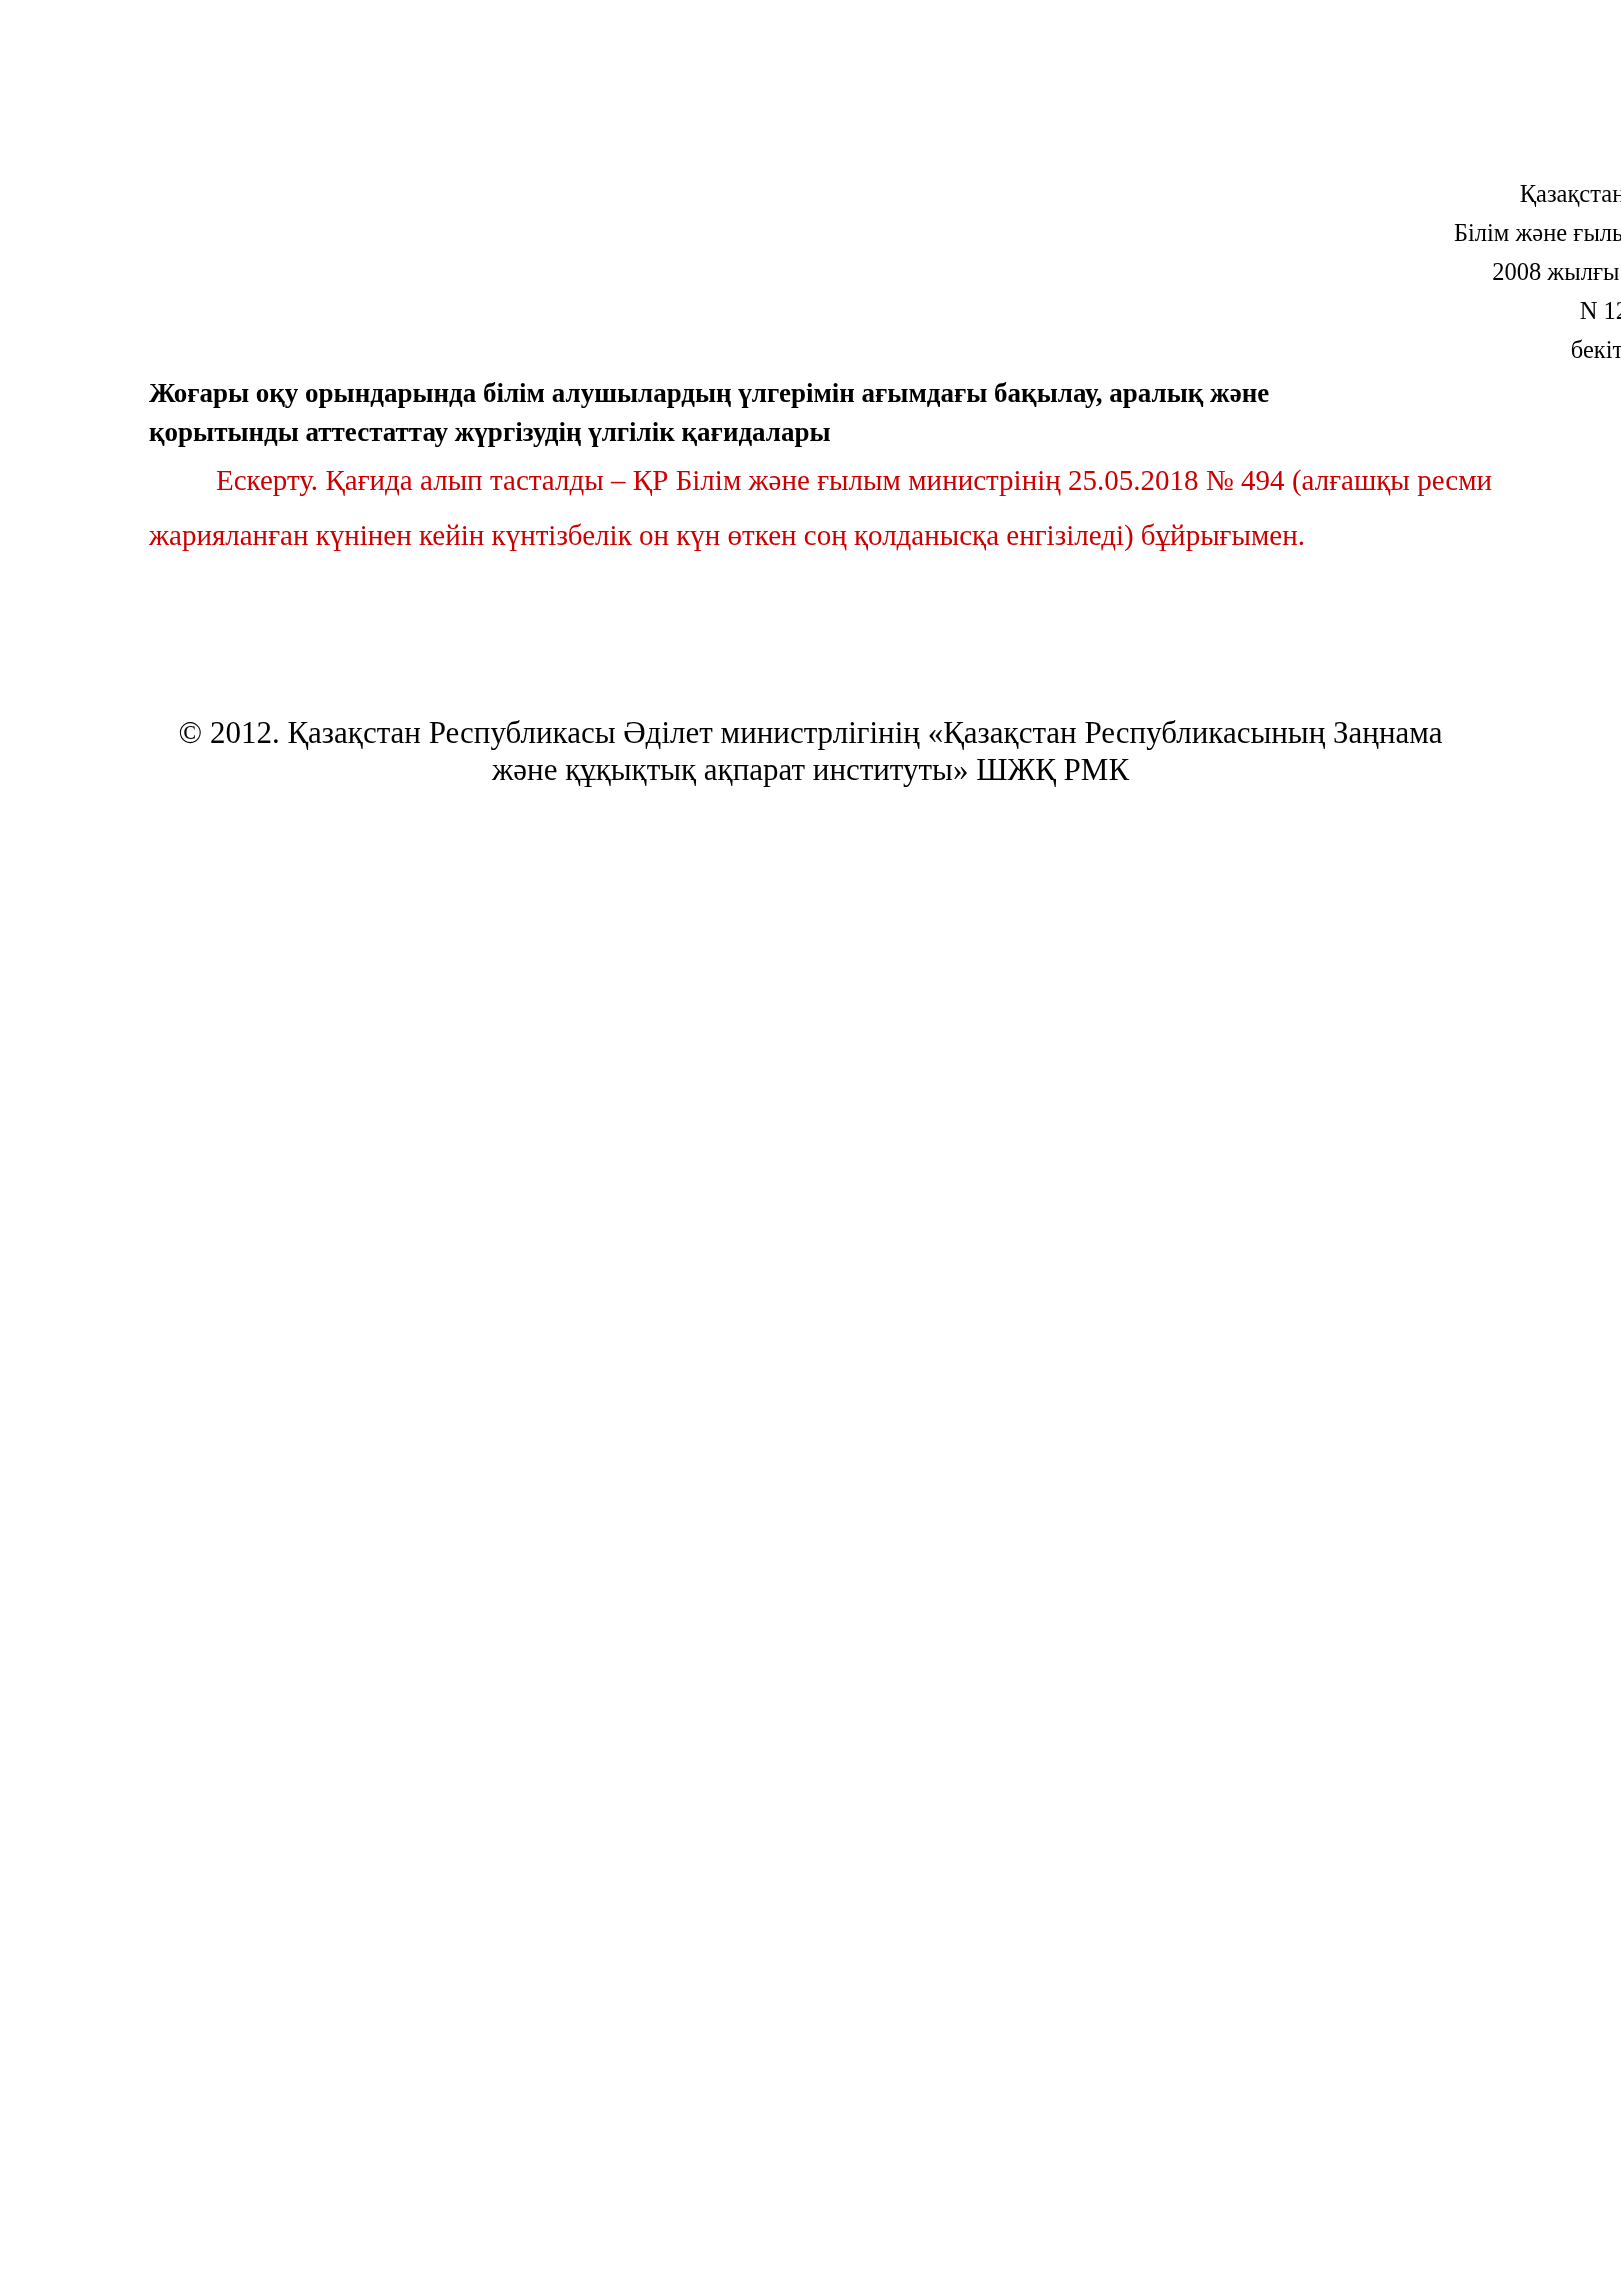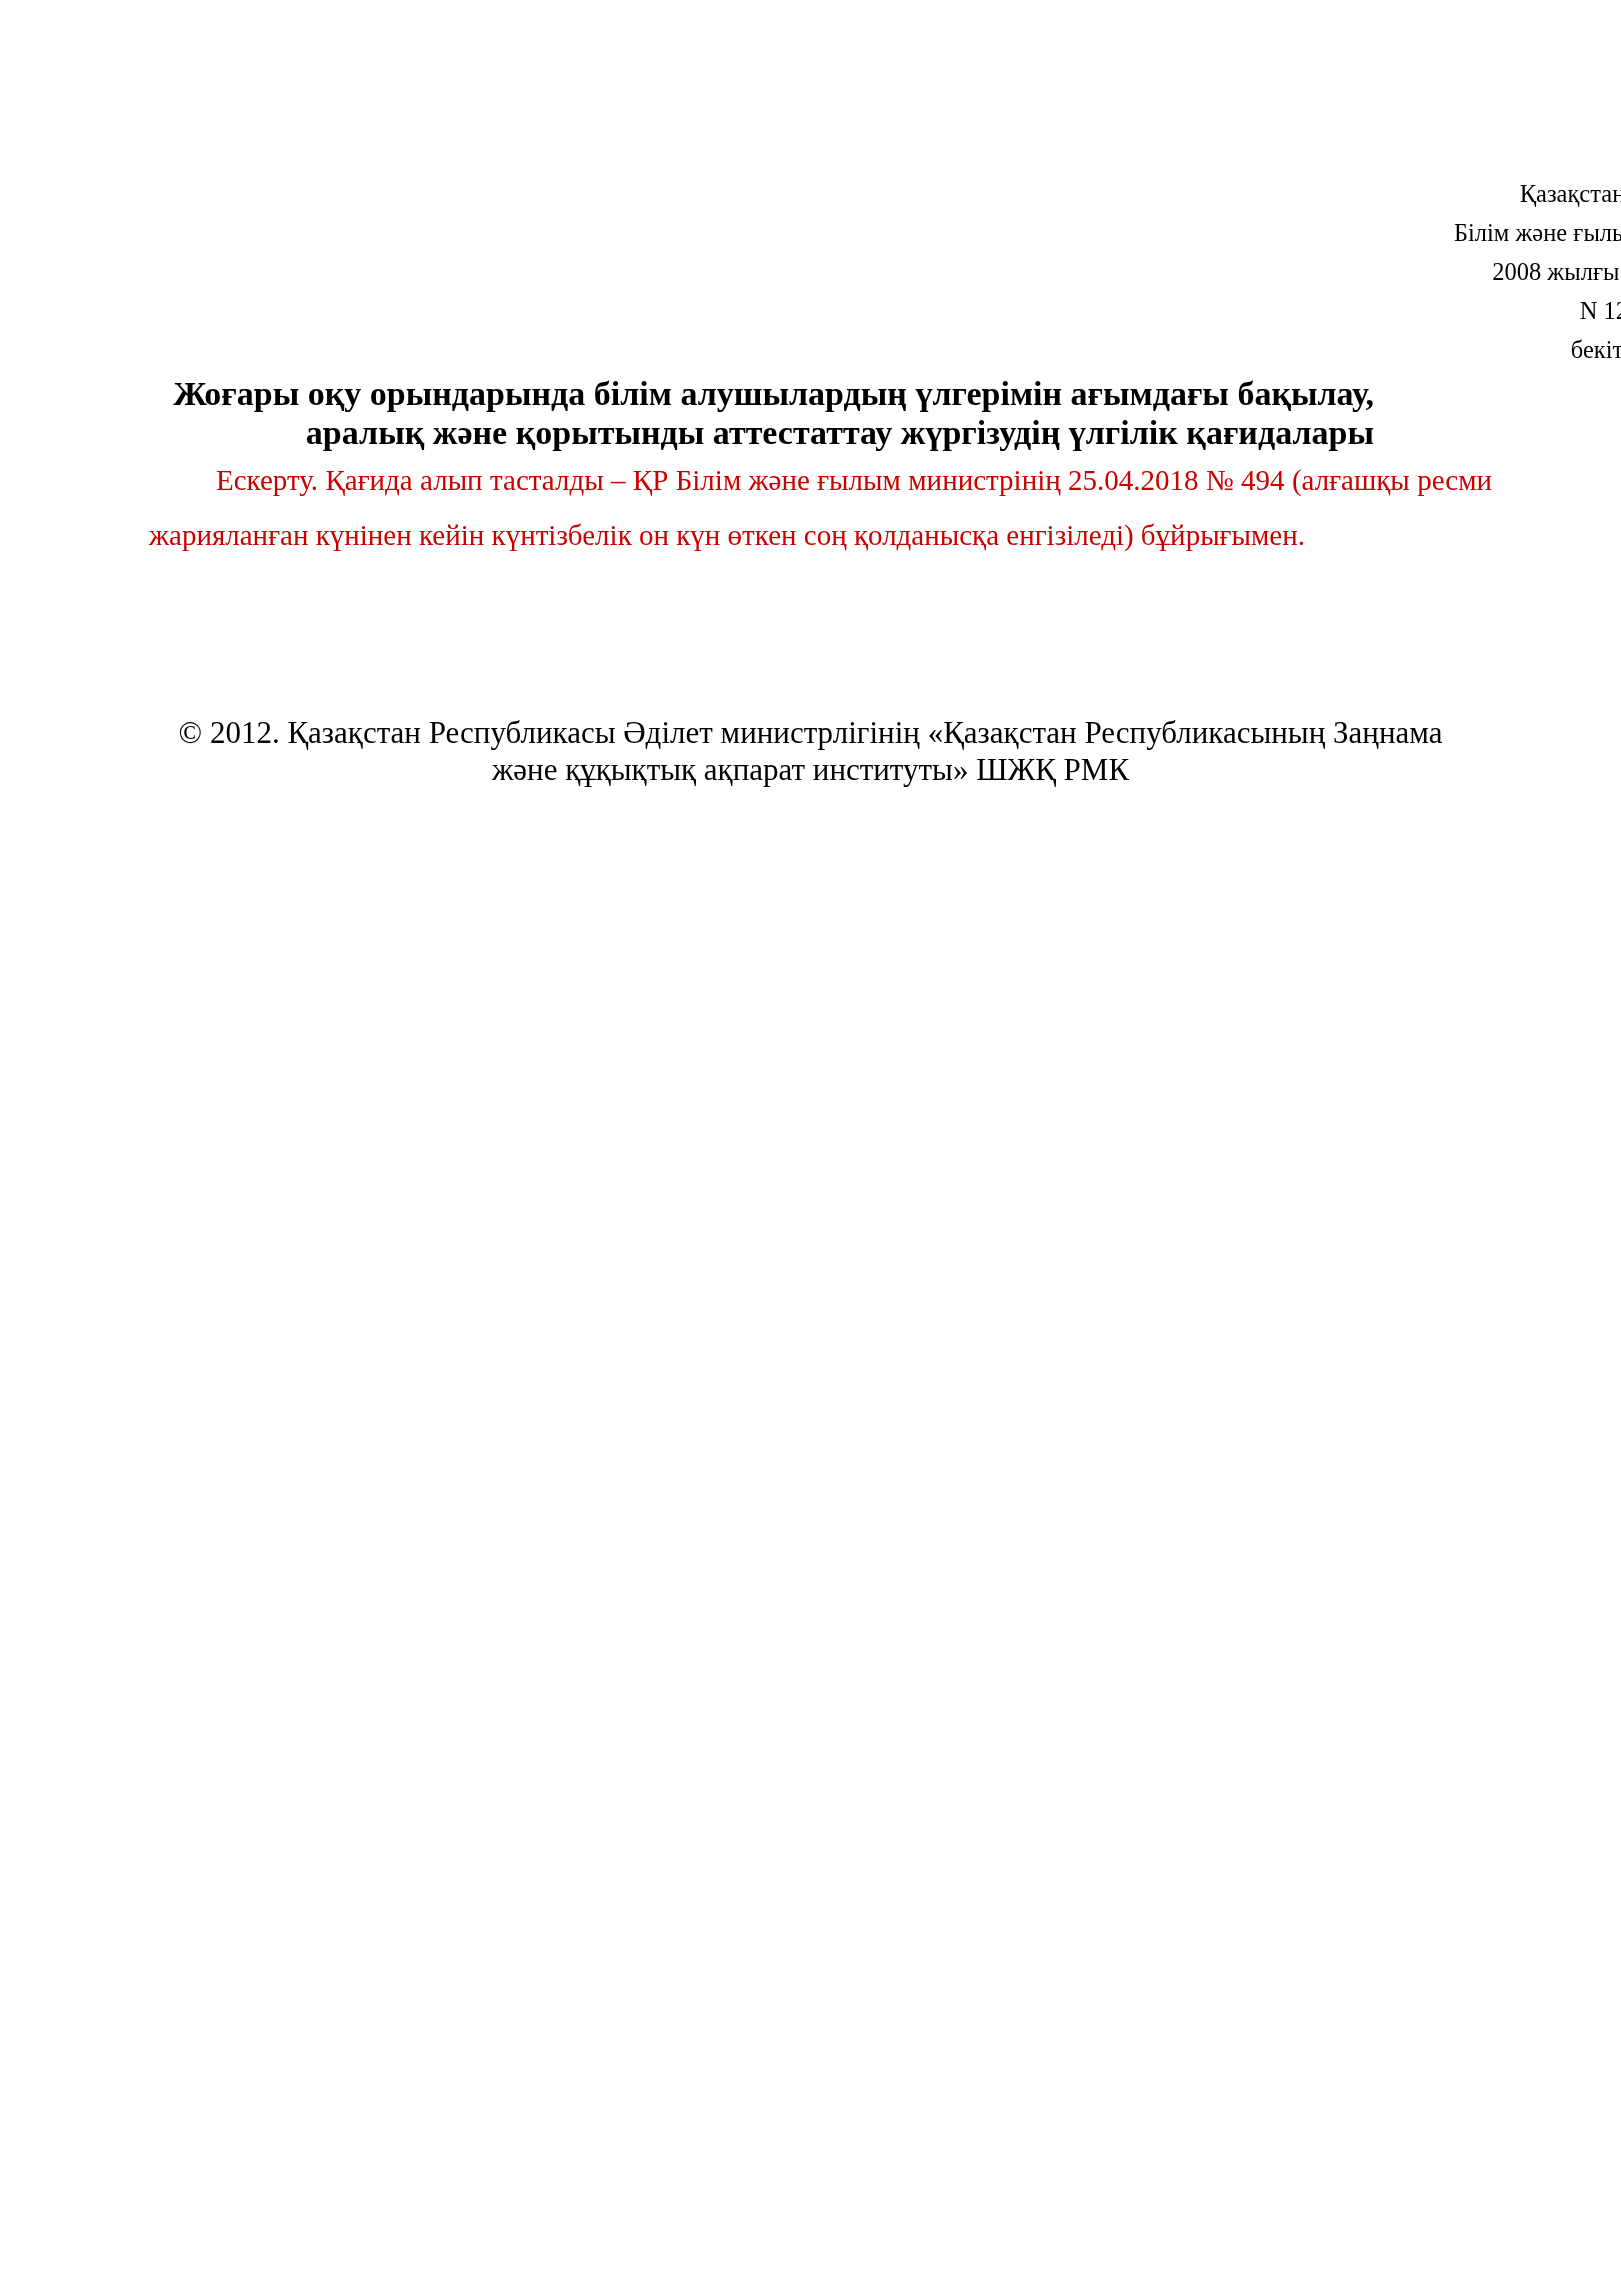--- a/index.html
+++ b/index.html
@@ -40,24 +40,24 @@
   
   .approval-block .ov {
     margin-right: -103px;
   }
 
   .doc-title {
     position: absolute;
     top: 374px;
     left: 149px;
     width: 1225px;
-    font-size: 34px;
+    font-size: 27px;
     font-weight: bold;
     line-height: 39px;
-    text-align: right;
+    text-align: left;
   }
 
   .note {
     position: absolute;
     top: 453px;
     left: 149px;
     width: 1343px;
     color: #cc0000;
     font-size: 29px;
     line-height: 55px;
@@ -88,19 +88,19 @@
     <span class="approval-line ov">Қазақстан Республикасы</span>
     <span class="approval-line ov">Білім және ғылым министрінің</span>
     <span class="approval-line ov">2008 жылғы 18 наурыздағы</span>
     <span class="approval-line ov">N 125 бұйрығымен</span>
     <span class="approval-line">бекітілген</span>
   </div>
 
   <div class="doc-title">Жоғары оқу орындарында білім алушылардың үлгерімін ағымдағы бақылау, аралық және қорытынды аттестаттау жүргізудің үлгілік қағидалары</div>
 
   <div class="note">
-    <span>Ескерту. Қағида алып тасталды – ҚР Білім және ғылым министрінің 25.04.2018 № 494 (алғашқы ресми жарияланған күнінен кейін күнтізбелік он күн өткен соң қолданысқа енгізіледі) бұйрығымен.</span>
+    <span>Ескерту. Қағида алып тасталды – ҚР Білім және ғылым министрінің 25.05.2018 № 494 (алғашқы ресми жарияланған күнінен кейін күнтізбелік он күн өткен соң қолданысқа енгізіледі) бұйрығымен.</span>
   </div>
 
   <div class="footer">© 2012. Қазақстан Республикасы Әділет министрлігінің «Қазақстан Республикасының Заңнама және құқықтық ақпарат институты» ШЖҚ РМК</div>
 
 </div>
 
 
 </body></html>

